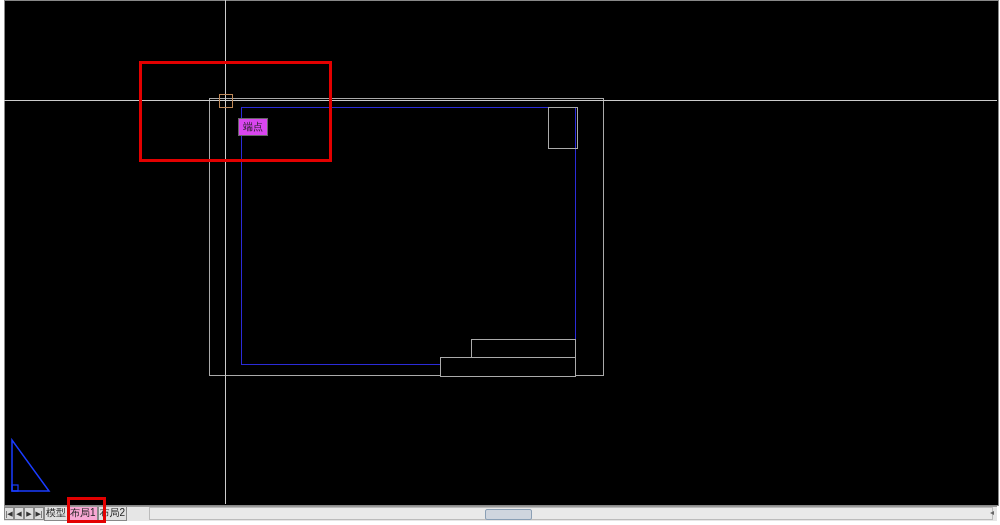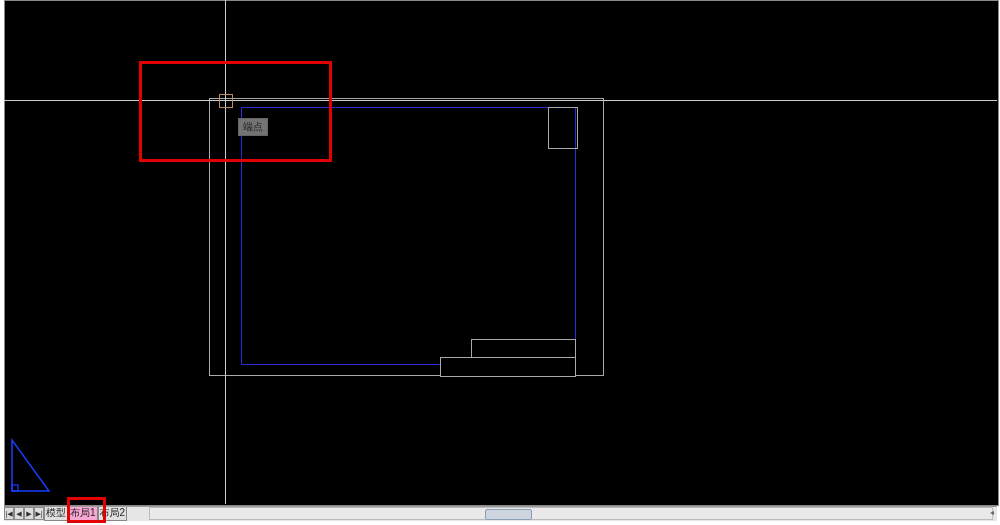--- a/index.html
+++ b/index.html
@@ -7,21 +7,21 @@
   .crosshair-h{position:absolute;left:4px;top:100px;width:993px;height:1px;background:#ccc;pointer-events:none}
   .crosshair-v{position:absolute;left:225px;top:0;width:1px;height:504px;background:#ccc;pointer-events:none}
   .pickbox{position:absolute;left:219px;top:94px;width:12px;height:12px;border:1px solid #c08a5a;pointer-events:none}
   .paper{position:absolute;left:209px;top:98px;width:395px;height:278px;border:1px solid #aaa;box-sizing:border-box}
   .viewport{position:absolute;left:241px;top:107px;width:335px;height:258px;border:1px solid #2b2bd8;box-sizing:border-box}
   .tblock1{position:absolute;left:548px;top:107px;width:28px;height:40px;border:1px solid #aaa}
   .tblock2{position:absolute;left:471px;top:339px;width:103px;height:18px;border:1px solid #aaa;background:#000}
   .tblock3{position:absolute;left:440px;top:357px;width:134px;height:18px;border:1px solid #aaa;background:#000}
   .highlight1{position:absolute;left:139px;top:61px;width:193px;height:101px;border:3px solid #e30000;box-sizing:border-box;pointer-events:none}
   .highlight2{position:absolute;left:67px;top:497px;width:39px;height:26px;border:3px solid #e30000;box-sizing:border-box;pointer-events:none;z-index:20}
-  .tooltip{position:absolute;left:238px;top:118px;background:#737373;border:1px solid #666;padding:1px 4px;font-size:10px;color:#222;pointer-events:none}
+  .tooltip{position:absolute;left:238px;top:118px;background:#d946ef;border:1px solid #666;padding:1px 4px;font-size:10px;color:#222;pointer-events:none}
   .ucs{position:absolute;left:9px;top:434px}
   .ucs svg{display:block}
   .tabbar{position:absolute;left:4px;top:506px;width:993px;height:14px;background:#e6e6e6;border-top:1px solid #999}
   .navbtns{position:absolute;left:0;top:0;height:14px;display:flex}
   .navbtn{width:10px;height:13px;border:1px solid #888;background:#ddd;display:flex;align-items:center;justify-content:center;box-sizing:border-box;font-size:7px;color:#333;cursor:pointer}
   .tabs{position:absolute;left:40px;top:0;height:14px;display:flex}
   .tab{height:13px;padding:0 1px;border:1px solid #888;border-top:none;background:#e0e0e0;font-size:10px;line-height:12px;color:#222;cursor:pointer;position:relative}
   .tab.active{background:#f9a8d4}
   .scrollbar{position:absolute;left:145px;right:4px;top:0;height:13px;background:#e9e9e9;border:1px solid #bbb;box-sizing:border-box}
   .scroll-thumb{position:absolute;left:335px;top:1px;width:45px;height:9px;background:#cfd5de;border:1px solid #8a9fb5;border-radius:2px}

